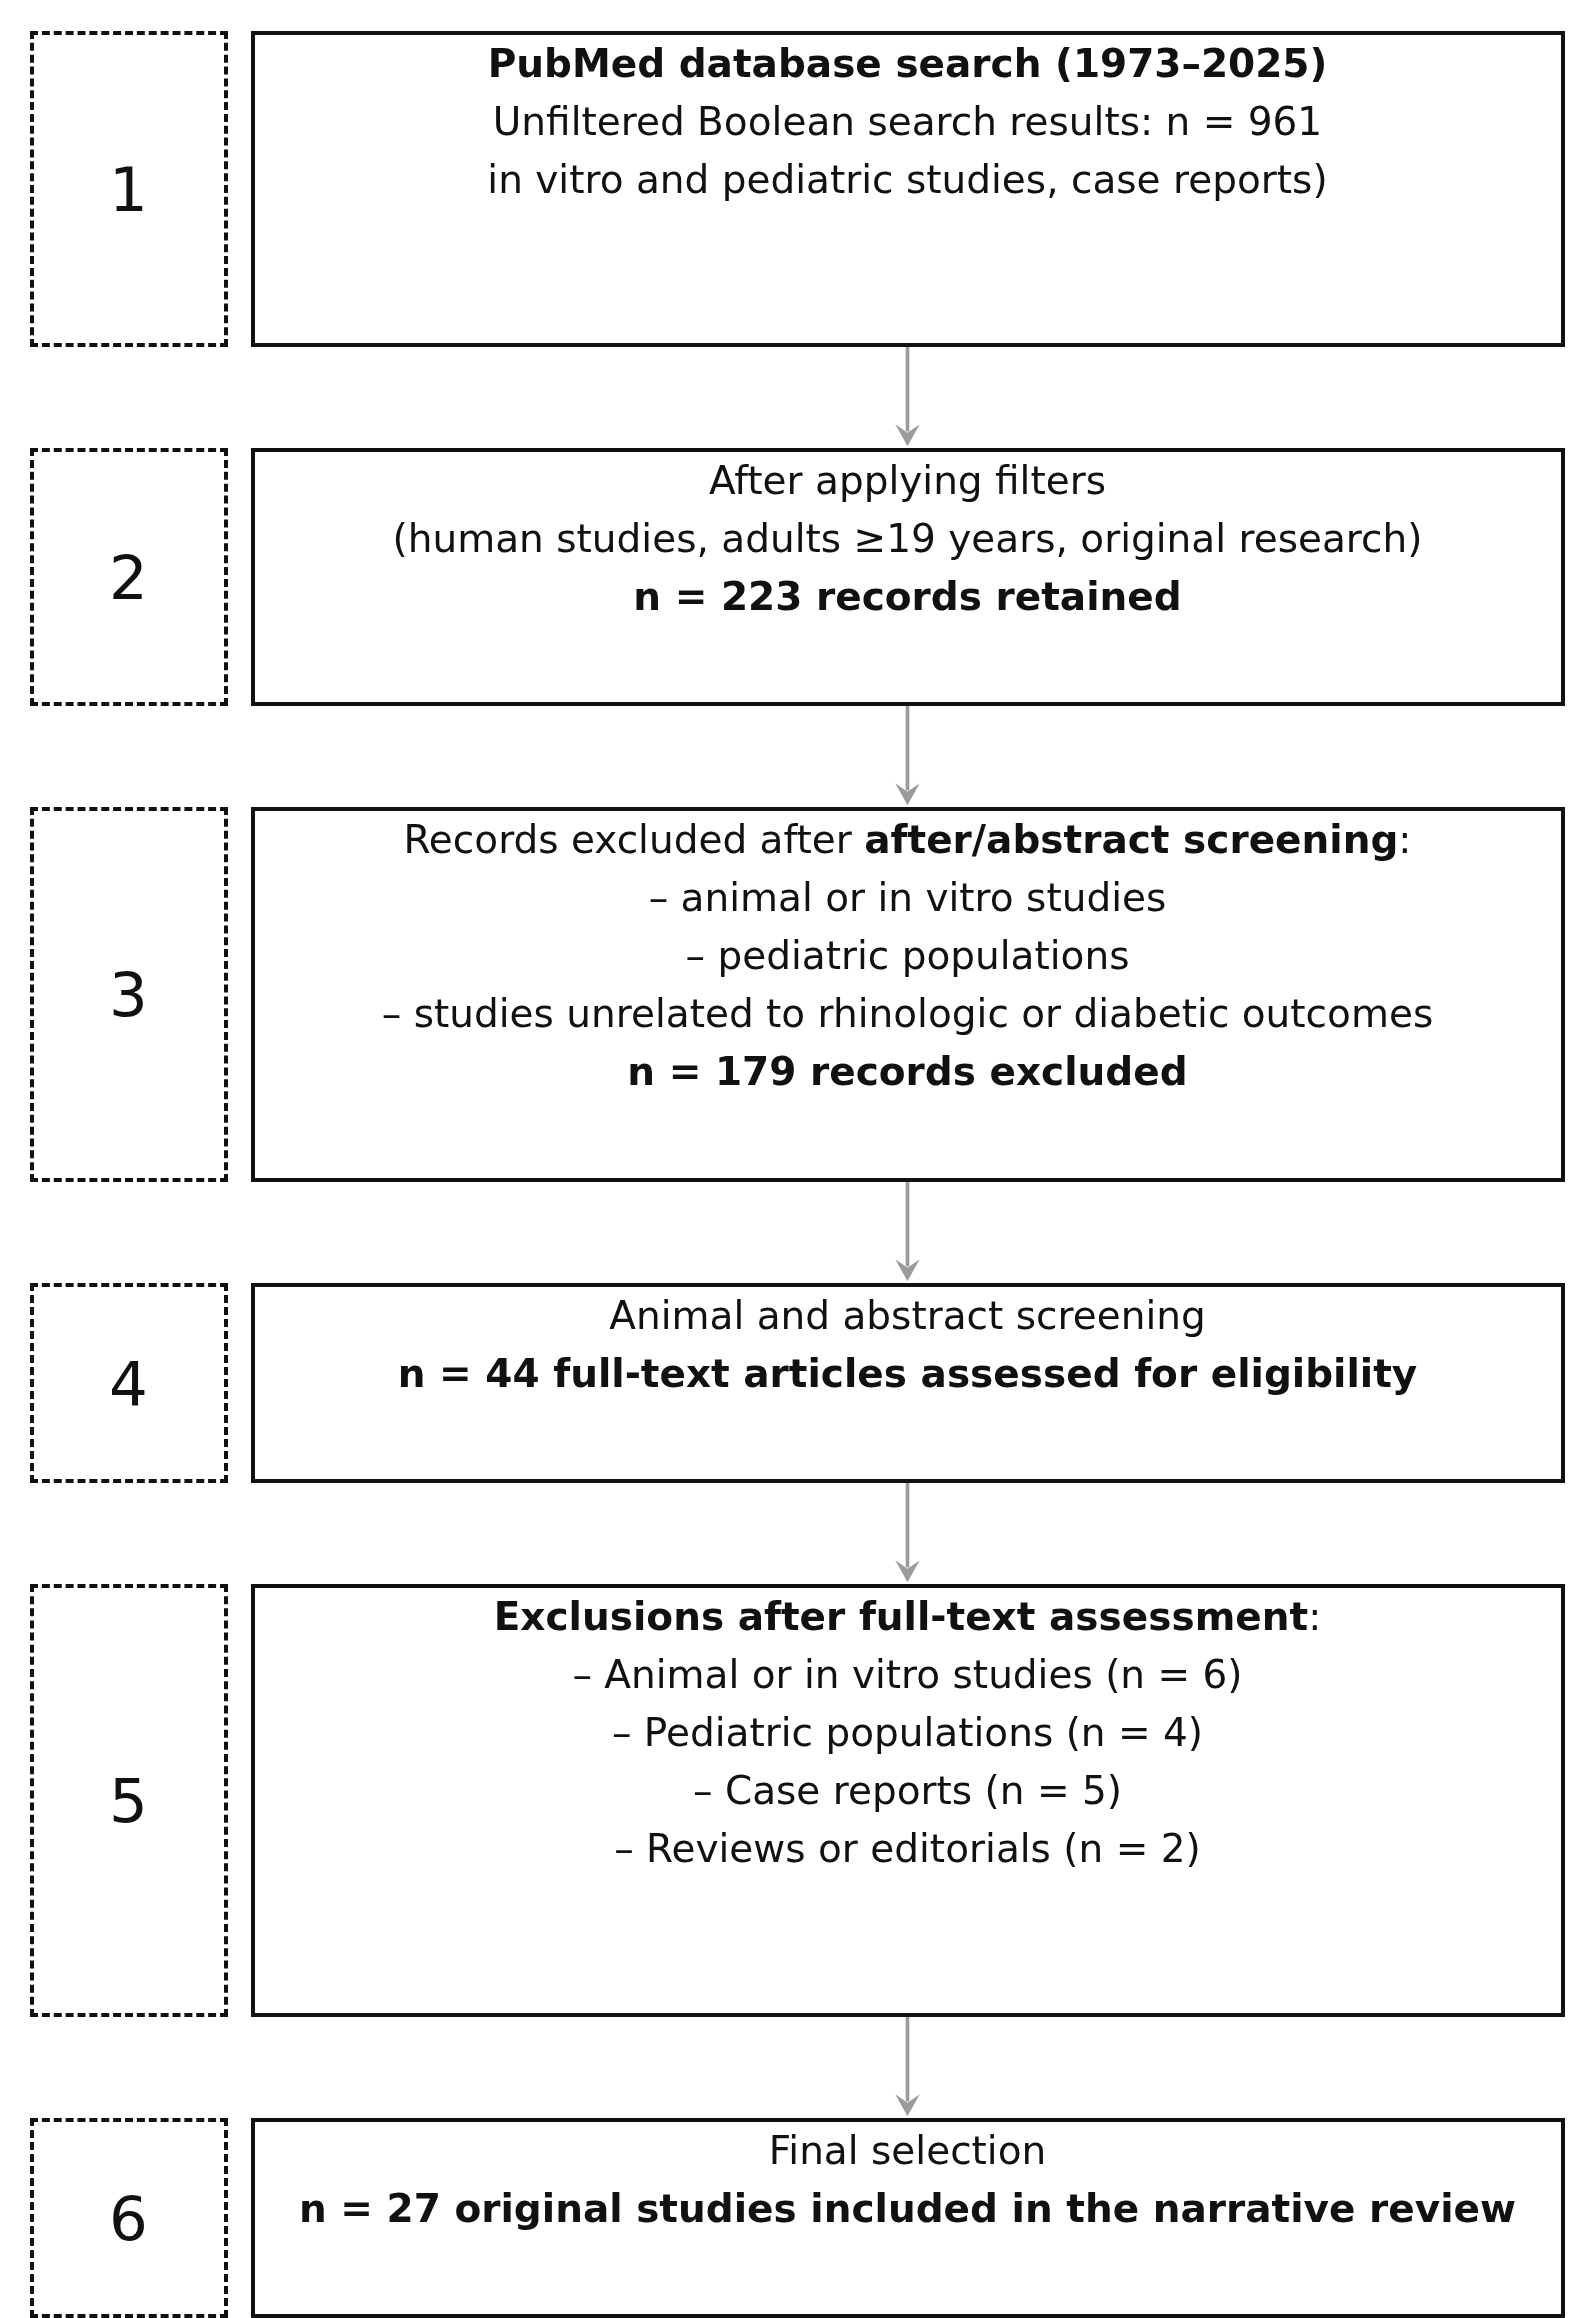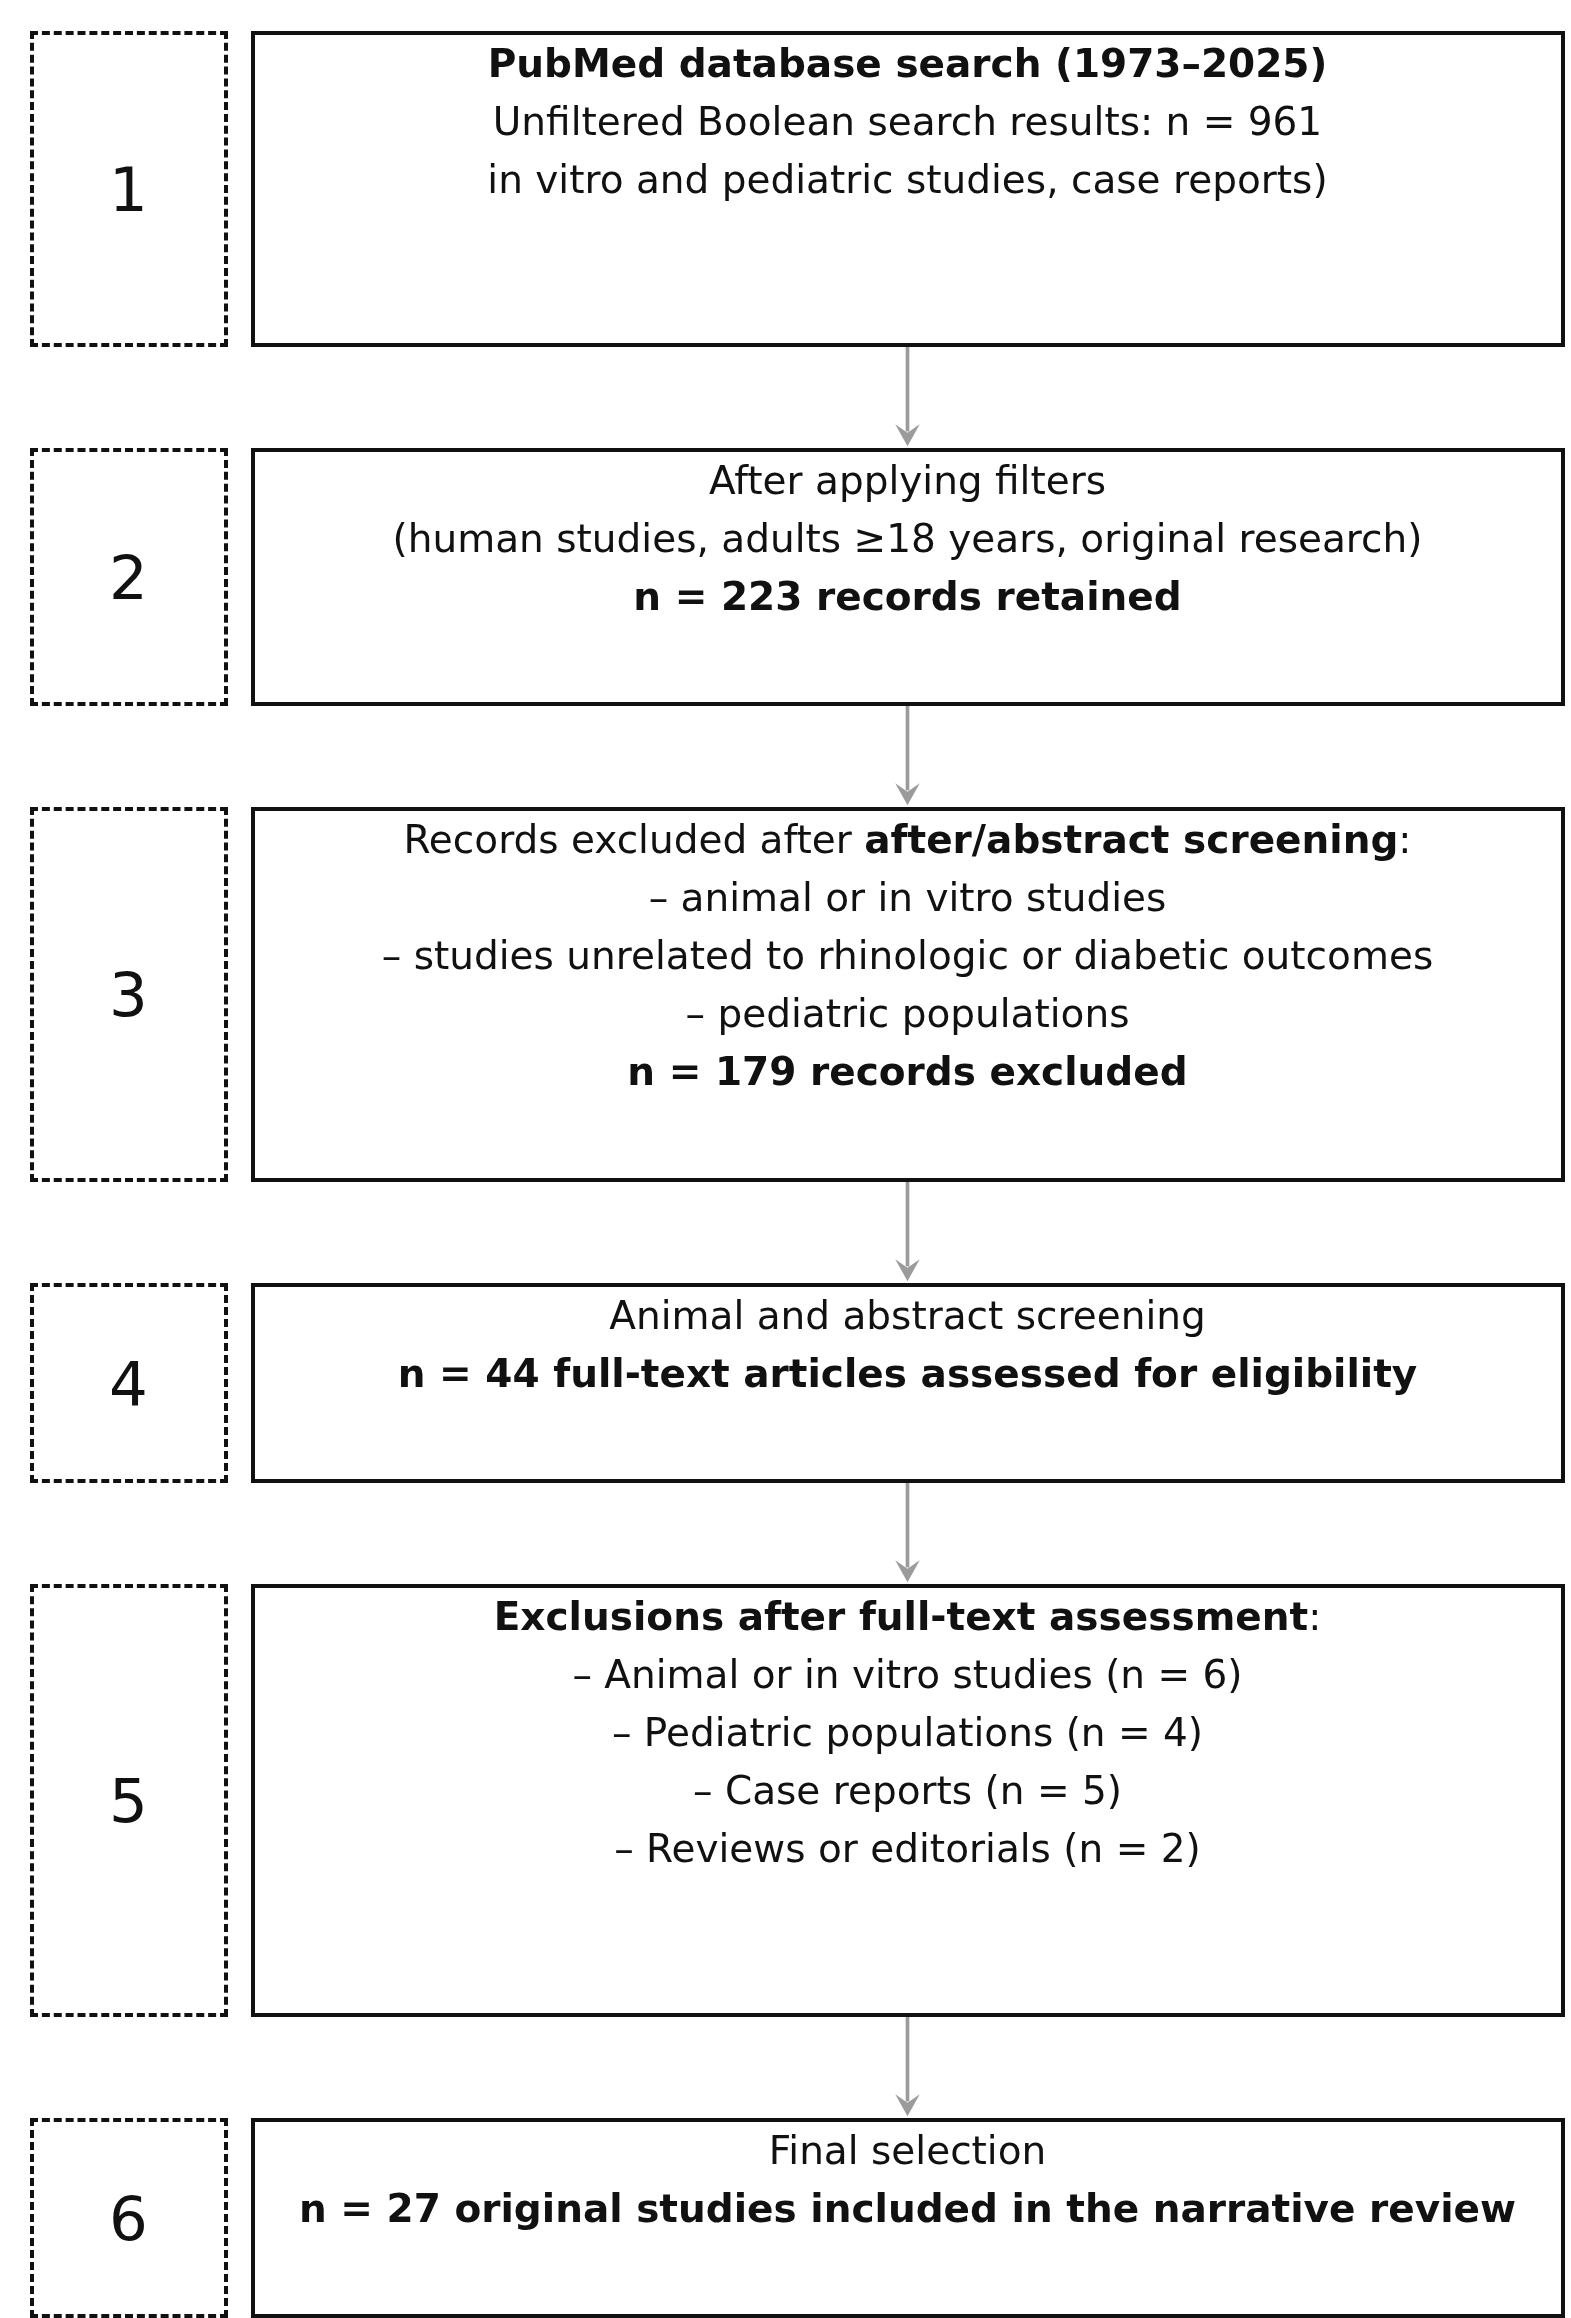--- a/index.html
+++ b/index.html
@@ -84,39 +84,39 @@
     <line x1="40" y1="0" x2="40" y2="138"></line>
     <polygon points="40,162 20,126 40,140 60,126"></polygon>
   </svg>
 
   <div class="row h420">
     <div class="numbox">
       <div class="num">2</div>
     </div>
     <div class="contentbox">
       <div class="line">After applying filters</div>
-      <div class="line">(human studies, adults ≥18 years, original research)</div>
+      <div class="line">(human studies, adults ≥19 years, original research)</div>
       <div class="line b">n = 223 records retained</div>
     </div>
   </div>
 
   <svg class="arrow" viewBox="0 0 80 165" xmlns="http://www.w3.org/2000/svg">
     <line x1="40" y1="0" x2="40" y2="138"></line>
     <polygon points="40,162 20,126 40,140 60,126"></polygon>
   </svg>
 
   <div class="row h610">
     <div class="numbox">
       <div class="num">3</div>
     </div>
     <div class="contentbox">
       <div class="line"><span>Records excluded after </span><span class="b">after/abstract screening</span><span>:</span></div>
       <div class="line">– animal or in vitro studies</div>
+      <div class="line">– pediatric populations</div>
       <div class="line">– studies unrelated to rhinologic or diabetic outcomes</div>
-      <div class="line">– pediatric populations</div>
       <div class="line b">n = 179 records excluded</div>
     </div>
   </div>
 
   <svg class="arrow" viewBox="0 0 80 165" xmlns="http://www.w3.org/2000/svg">
     <line x1="40" y1="0" x2="40" y2="138"></line>
     <polygon points="40,162 20,126 40,140 60,126"></polygon>
   </svg>
 
   <div class="row h325">

